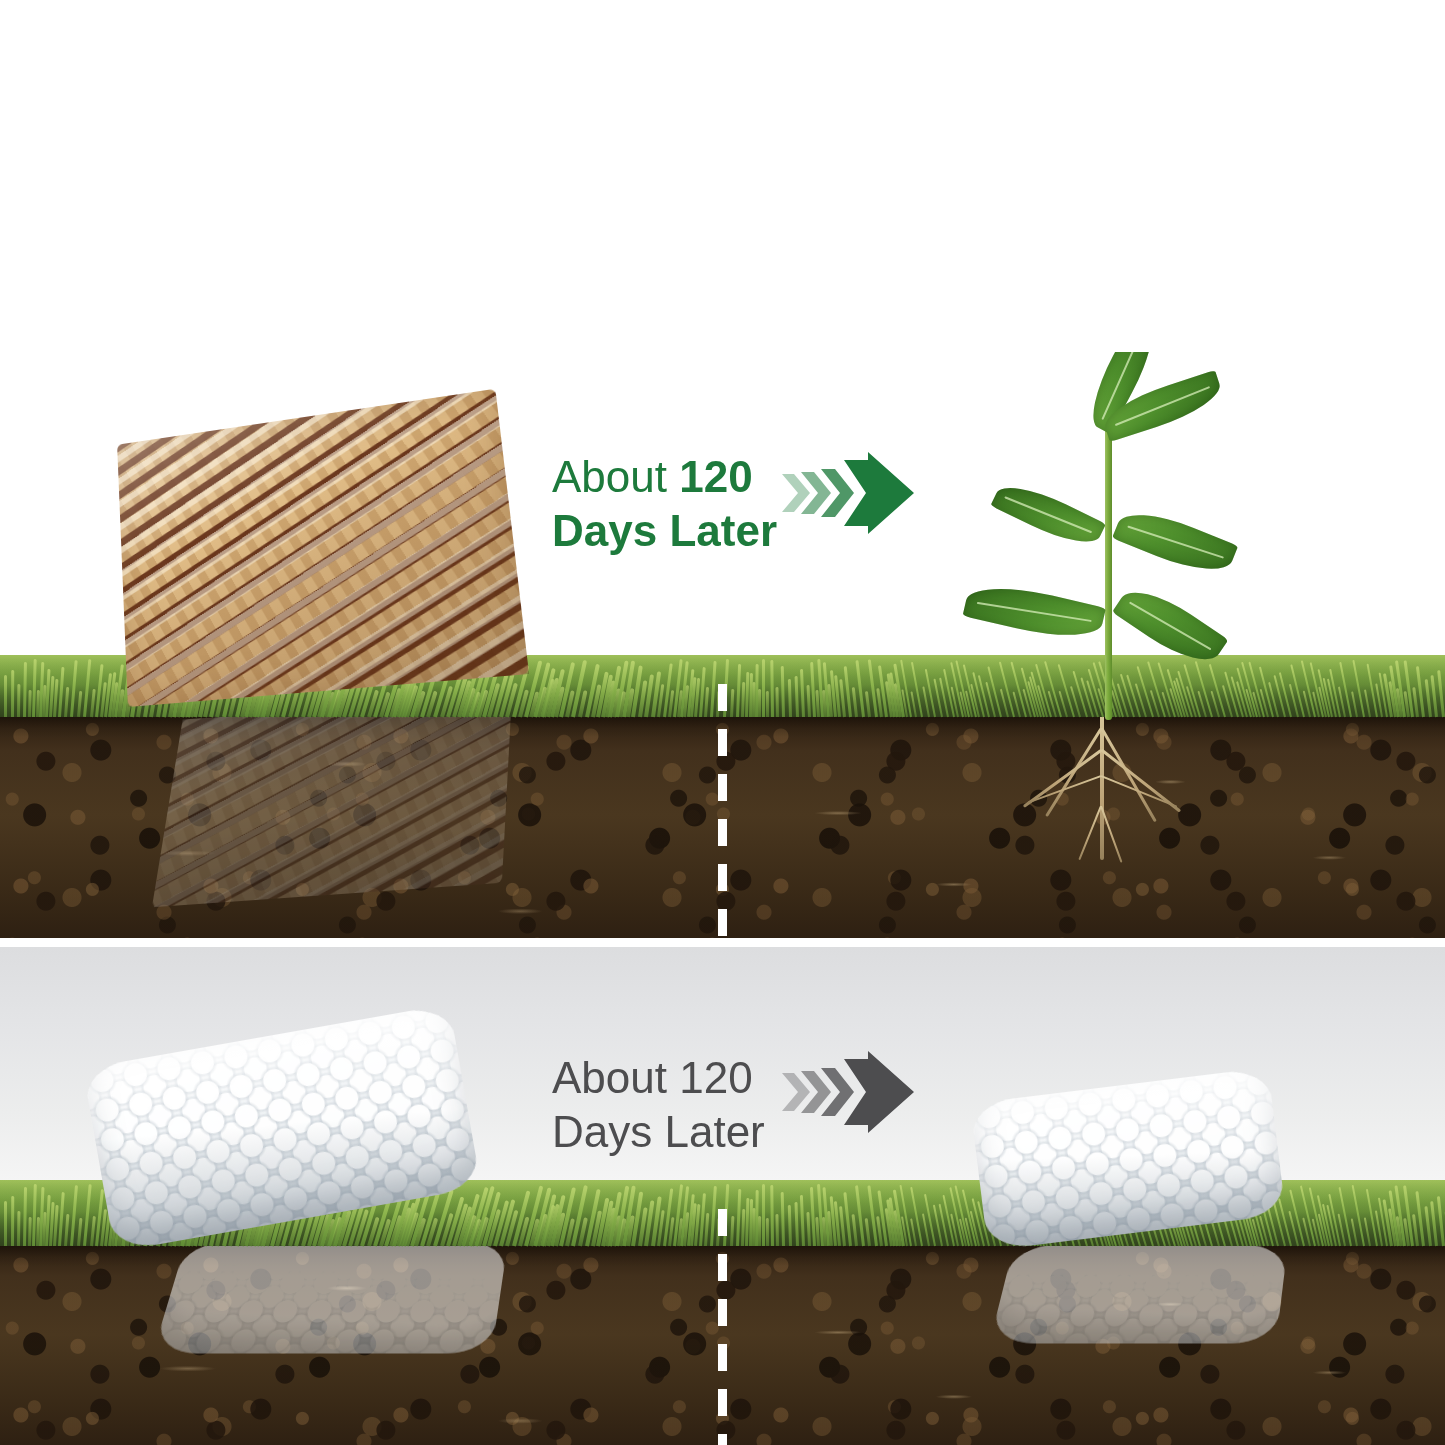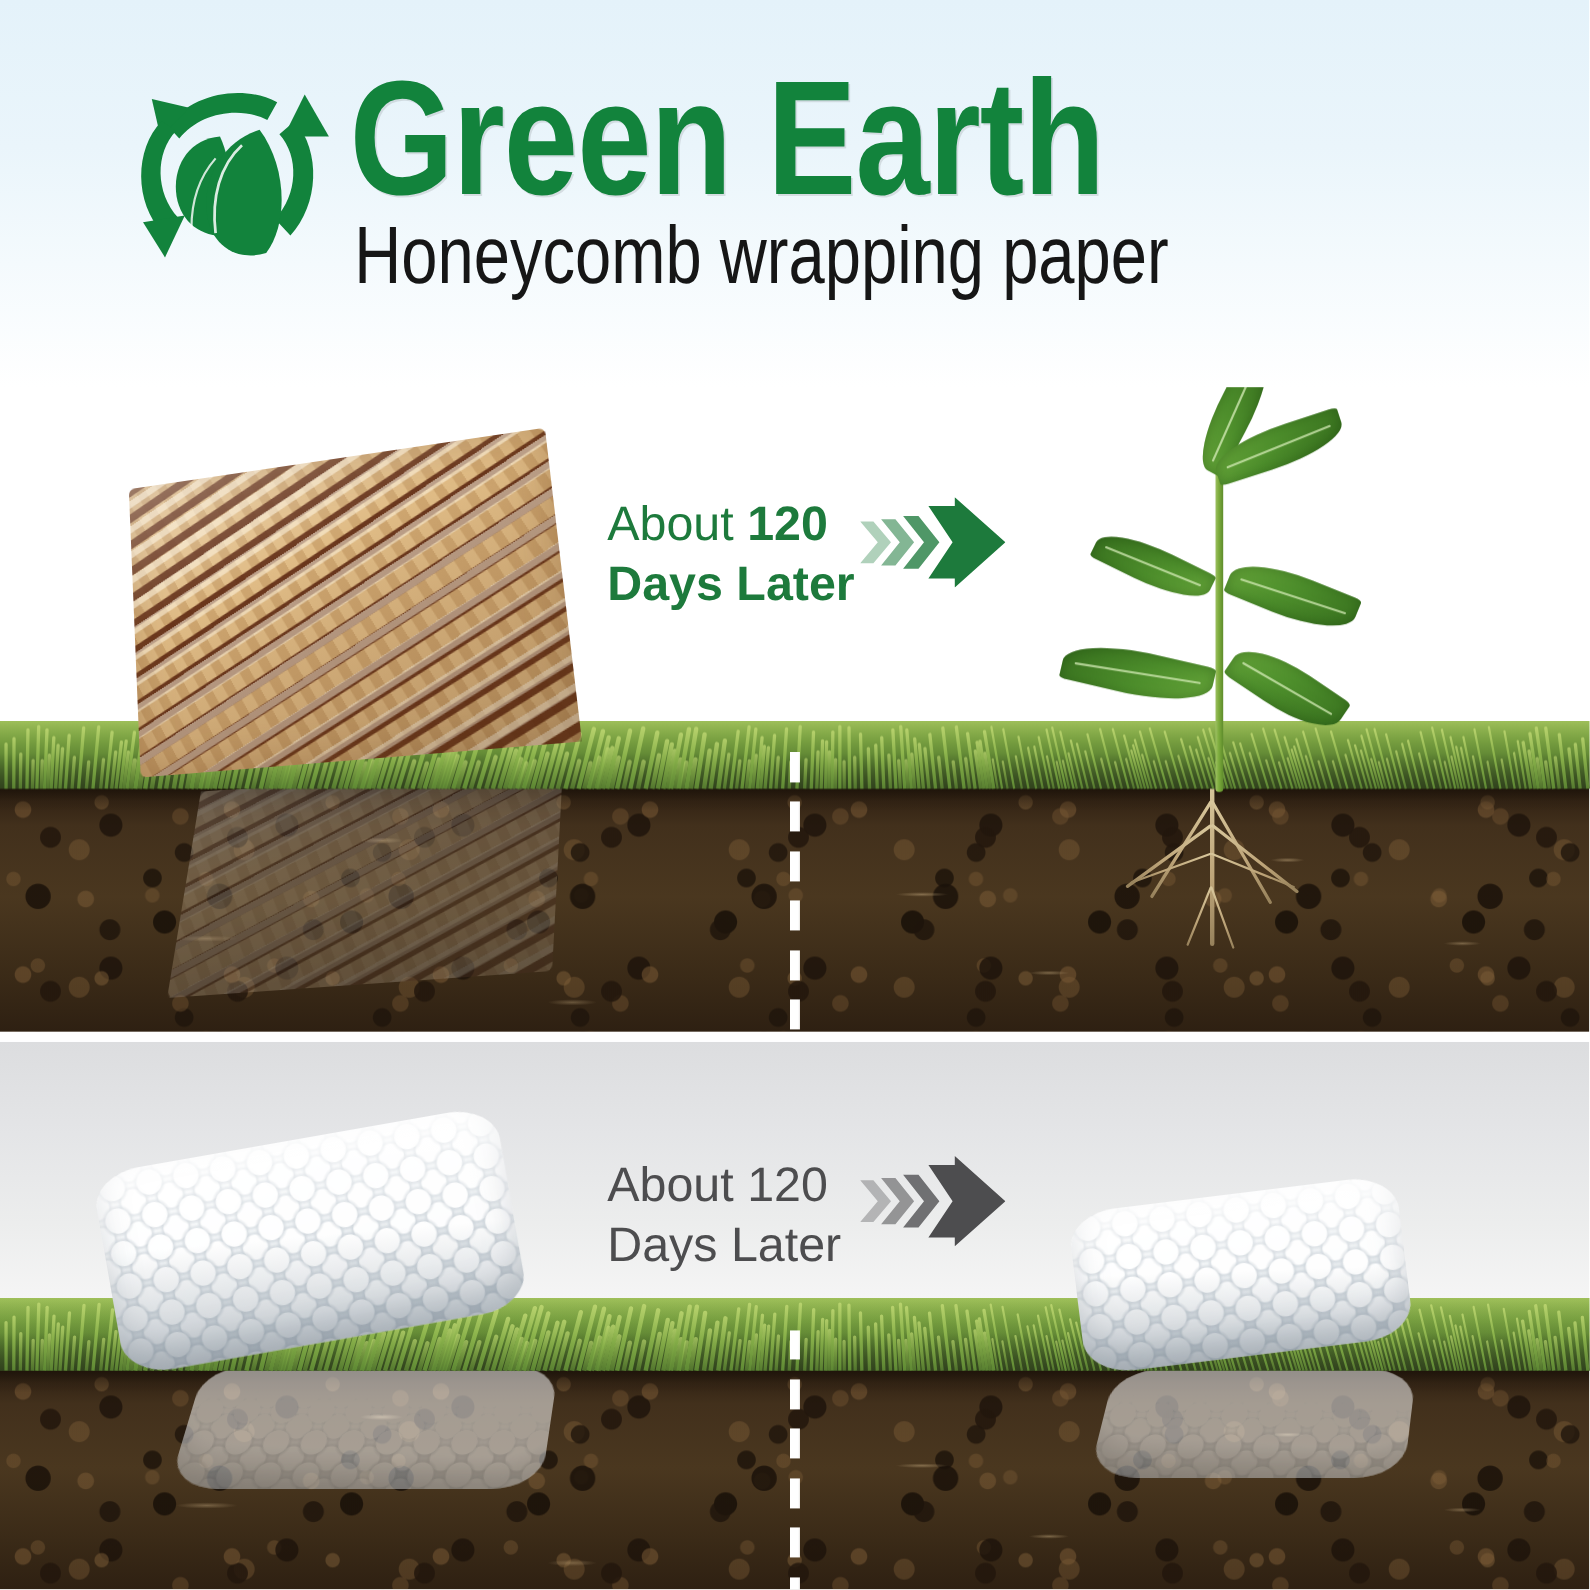--- a/index.html
+++ b/index.html
@@ -177,47 +177,20 @@
   .ct-green .w-reg { font-weight:500; }
   .ct-green .w-bold{ font-weight:bold; }
   .ct-gray .ct-line { color:#4d4d4f; font-size:44px; line-height:54px; font-weight:400; }
   .arrow-svg{ position:absolute; }
 </style>
 </head>
 <body>
 
 <div id="poster">
 
-  <div class="header">
-
-    <div class="logo-wrap">
-      <svg width="212" height="198" viewBox="0 0 212 198">
-        <g fill="#12833c">
-
-          <path d="M52 52 C75 23, 120 14, 152 31 L143 47 C117 34, 81 41, 63 64 Z"></path>
-          <path d="M38 28 L72 36 L46 63 Z"></path>
-
-          <path d="M47 48 C22 74, 22 122, 48 150 L62 136 C41 113, 41 77, 60 57 Z"></path>
-          <path d="M30 140 L68 134 L50 172 Z"></path>
-
-          <path d="M168 48 C192 76, 190 124, 164 152 L150 137 C171 115, 172 80, 154 60 Z"></path>
-          <path d="M177 24 L199 62 L158 62 Z"></path>
-
-          <path d="M100 62 C74 64, 58 86, 60 112 C62 138, 82 154, 105 152 C112 124, 112 88, 100 62 Z"></path>
-
-          <path d="M136 56 C104 66, 84 98, 88 132 C92 162, 116 176, 142 168 C163 140, 160 88, 136 56 Z"></path>
-        </g>
-        <path d="M96 150 C92 118, 100 88, 120 70" stroke="#ffffff" stroke-width="2.5" fill="none" opacity=".85"></path>
-        <path d="M74 146 C74 120, 82 98, 96 82" stroke="#ffffff" stroke-width="2" fill="none" opacity=".8"></path>
-      </svg>
-    </div>
-
-    <div class="brand-title">Green Earth</div>
-    <div class="brand-sub">Honeycomb wrapping paper</div>
-  </div>
 
   <div class="panel panel-top">
 
     <div class="sky sky-top"></div>
 
     <div class="soil" style="top:363px; height:223px;">
       <div class="soil-topline"></div>
     </div>
 
     <div class="hc-wrap hc-buried" style="left:168px; top:352px; width:340px; height:190px;

